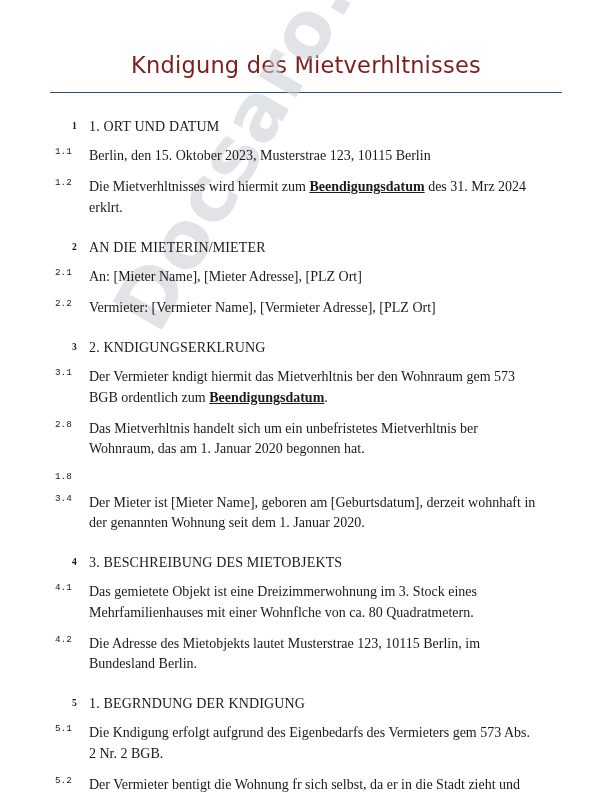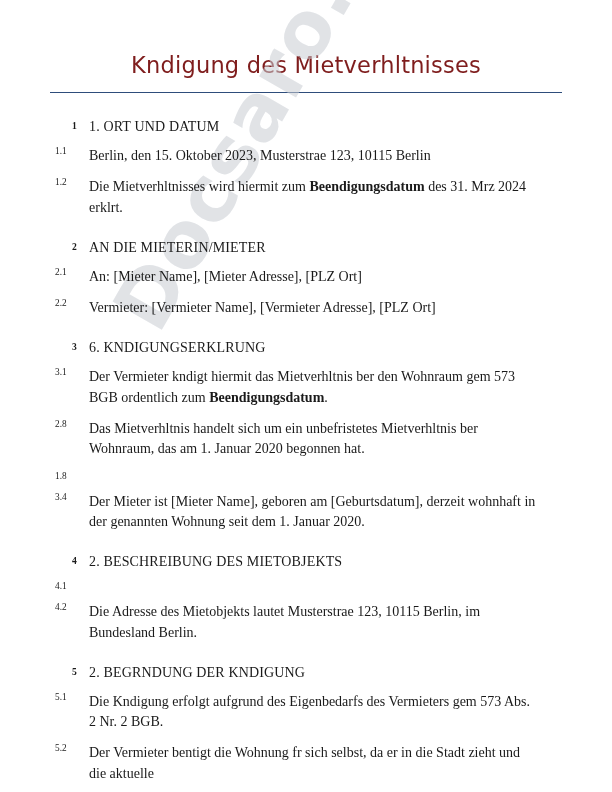--- a/index.html
+++ b/index.html
@@ -95,28 +95,30 @@
   .para {
     display: flex;
     align-items: flex-start;
     margin-top: 11px;
   }
   .para .num {
     width: 34px;
     flex: 0 0 34px;
     font-size: 9.3px;
     padding-top: 0px;
+    font-family: Liberation Mono, monospace;
   }
   .para .ptext {
     font-size: 14px;
     line-height: 1.45;
     max-width: 450px;
   }
   .para .ptext b {
     font-weight: bold;
+    text-decoration: underline;
   }
 </style>
 </head>
 <body>
 
 <div class="page">
 
   <div class="watermark">
     <div class="watermark-text">Docsaro.ai</div>
   </div>
@@ -144,51 +146,52 @@
       <div class="para">
         <div class="num">2.1</div>
         <div class="ptext"><span>An: [Mieter Name], [Mieter Adresse], [PLZ Ort]</span></div>
       </div>
       <div class="para">
         <div class="num">2.2</div>
         <div class="ptext"><span>Vermieter: [Vermieter Name], [Vermieter Adresse], [PLZ Ort]</span></div>
       </div>
       <div class="sec-heading">
         <div class="num">3</div>
-        <div class="htext">6. KNDIGUNGSERKLRUNG</div>
+        <div class="htext">2. KNDIGUNGSERKLRUNG</div>
       </div>
       <div class="para">
         <div class="num">3.1</div>
         <div class="ptext"><span>Der Vermieter kndigt hiermit das Mietverhltnis ber den Wohnraum gem  573 BGB ordentlich zum </span><b>Beendigungsdatum</b><span>.</span></div>
       </div>
       <div class="para">
         <div class="num">2.8</div>
         <div class="ptext"><span>Das Mietverhltnis handelt sich um ein unbefristetes Mietverhltnis ber Wohnraum, das am 1. Januar 2020 begonnen hat.</span></div>
       </div>
       <div class="para">
         <div class="num">1.8</div>
       </div>
       <div class="para">
         <div class="num">3.4</div>
         <div class="ptext"><span>Der Mieter ist [Mieter Name], geboren am [Geburtsdatum], derzeit wohnhaft in der genannten Wohnung seit dem 1. Januar 2020.</span></div>
       </div>
       <div class="sec-heading">
         <div class="num">4</div>
-        <div class="htext">2. BESCHREIBUNG DES MIETOBJEKTS</div>
+        <div class="htext">3. BESCHREIBUNG DES MIETOBJEKTS</div>
       </div>
       <div class="para">
         <div class="num">4.1</div>
+        <div class="ptext"><span>Das gemietete Objekt ist eine Dreizimmerwohnung im 3. Stock eines Mehrfamilienhauses mit einer Wohnflche von ca. 80 Quadratmetern.</span></div>
       </div>
       <div class="para">
         <div class="num">4.2</div>
         <div class="ptext"><span>Die Adresse des Mietobjekts lautet Musterstrae 123, 10115 Berlin, im Bundesland Berlin.</span></div>
       </div>
       <div class="sec-heading">
         <div class="num">5</div>
-        <div class="htext">2. BEGRNDUNG DER KNDIGUNG</div>
+        <div class="htext">1. BEGRNDUNG DER KNDIGUNG</div>
       </div>
       <div class="para">
         <div class="num">5.1</div>
         <div class="ptext"><span>Die Kndigung erfolgt aufgrund des Eigenbedarfs des Vermieters gem  573 Abs. 2 Nr. 2 BGB.</span></div>
       </div>
       <div class="para">
         <div class="num">5.2</div>
         <div class="ptext"><span>Der Vermieter bentigt die Wohnung fr sich selbst, da er in die Stadt zieht und die aktuelle</span></div>
       </div>
     </div>

